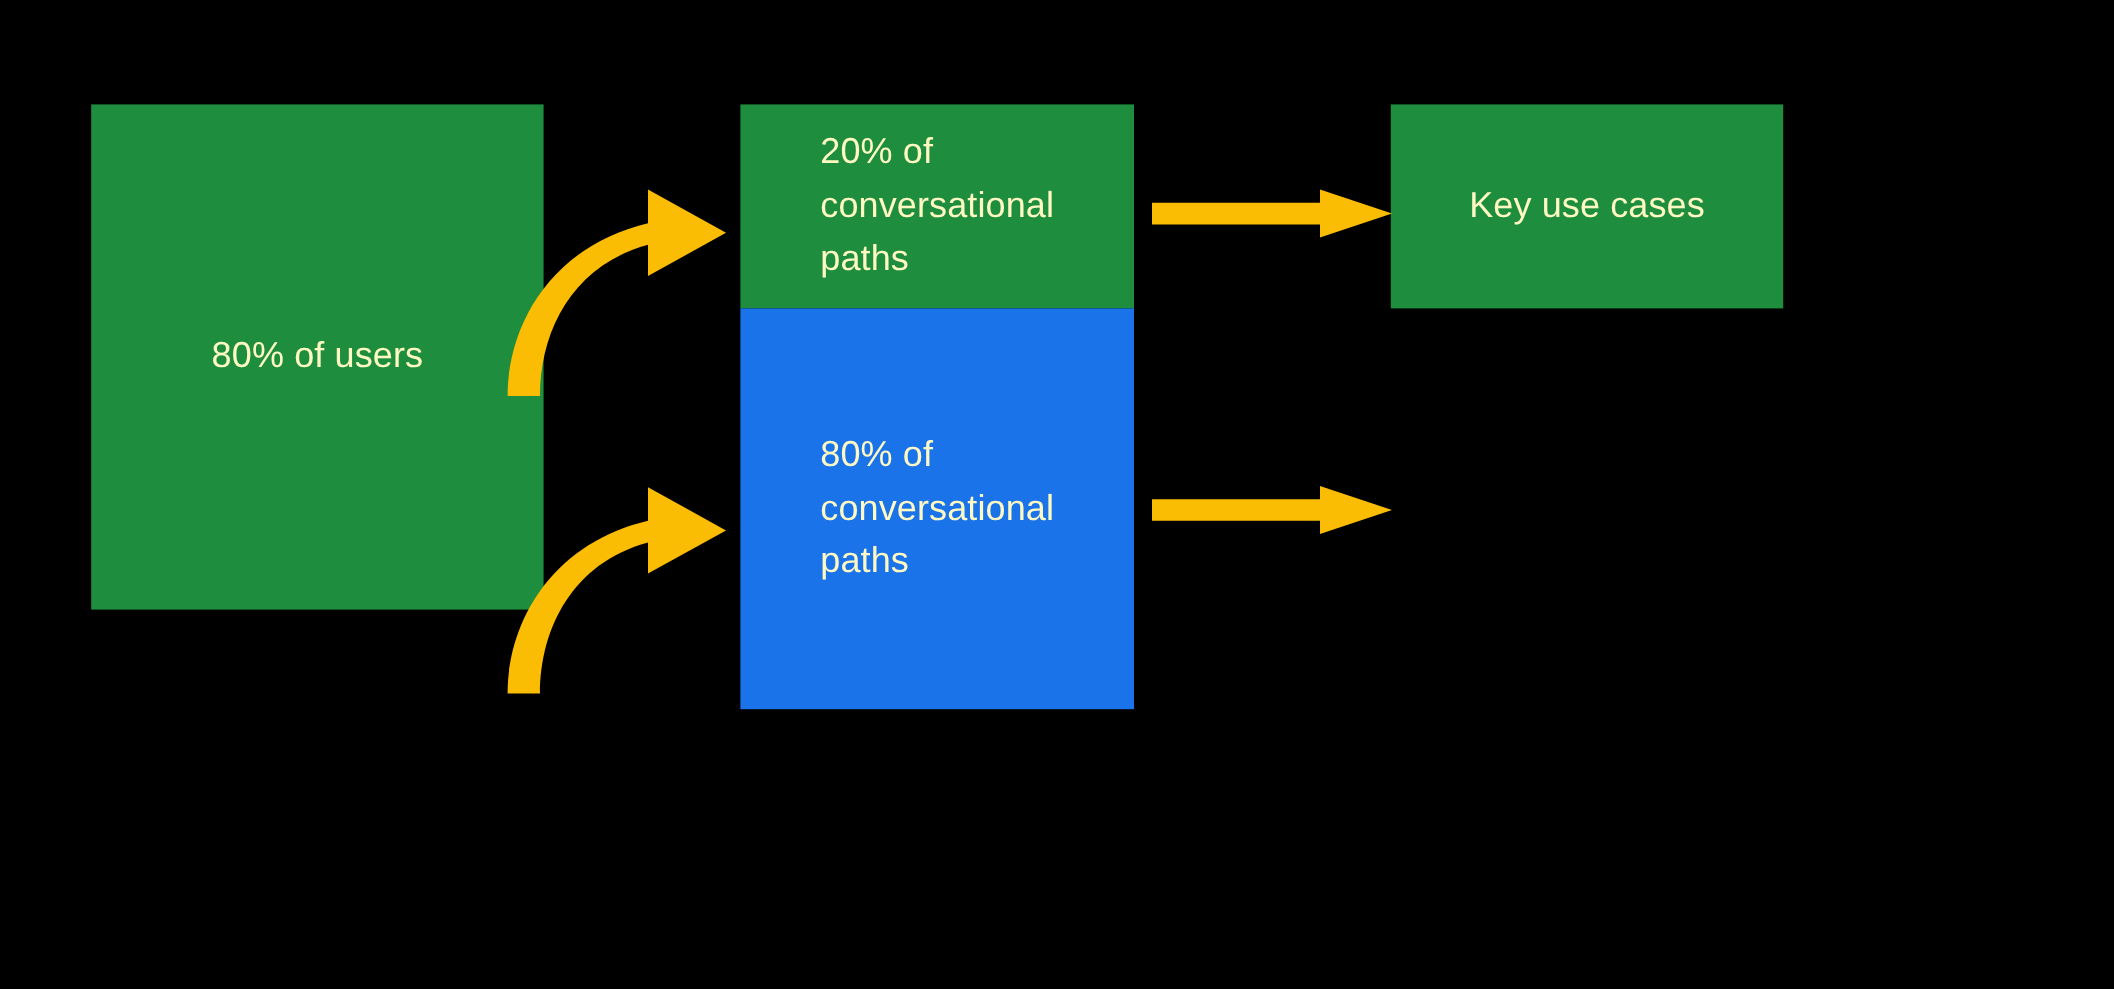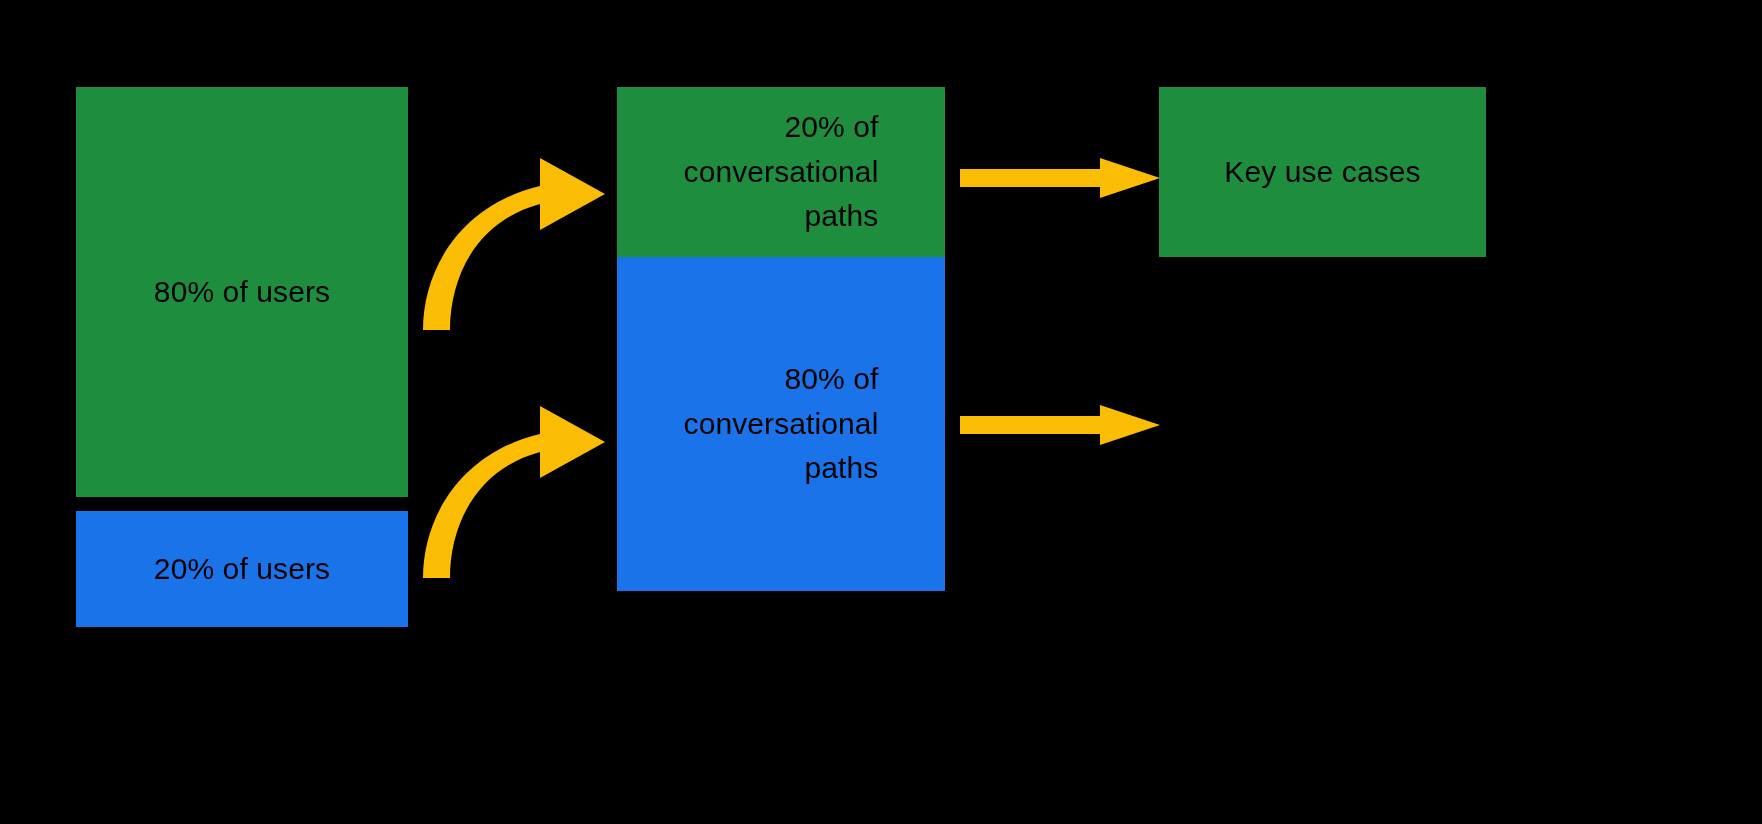--- a/index.html
+++ b/index.html
@@ -27,34 +27,34 @@
     align-items: center;
     justify-content: center;
     box-sizing: border-box;
     padding: 0 10px;
   }
 
   .seg-green { background: #1E8E3E; }
   .seg-blue  { background: #1A73E8; }
 
   .seg-label {
-    color: #000000;
+    color: #fef9c3;
     font-size: 30px;
     font-weight: 400;
     line-height: 1.48;
-    text-align: right;
+    text-align: left;
     letter-spacing: 0.1px;
     white-space: pre-line;
   }
 
   
   #col-users {
     left: 76px;
     top: 87px;
-    width: 332px;
+    width: 377px;
     height: 540px;
     gap: 14px;
   }
   #col-users .seg-green { height: 421px; }
   #col-users .seg-blue  { height: 119px; }
 
   
   #col-paths {
     left: 617px;
     top: 87px;
@@ -85,23 +85,20 @@
   #arrow-straight-bot { left: 960px; top: 405px;  width: 200px; height: 40px; }
 </style>
 </head>
 <body>
 
 <div id="stage">
 
   <div class="column" id="col-users">
     <div class="segment seg-green">
       <span class="seg-label">80% of users</span>
-    </div>
-    <div class="segment seg-blue">
-      <span class="seg-label">20% of users</span>
     </div>
   </div>
 
   <div class="column" id="col-paths">
     <div class="segment seg-green">
       <span class="seg-label">20% of
 conversational
 paths</span>
     </div>
     <div class="segment seg-blue">

